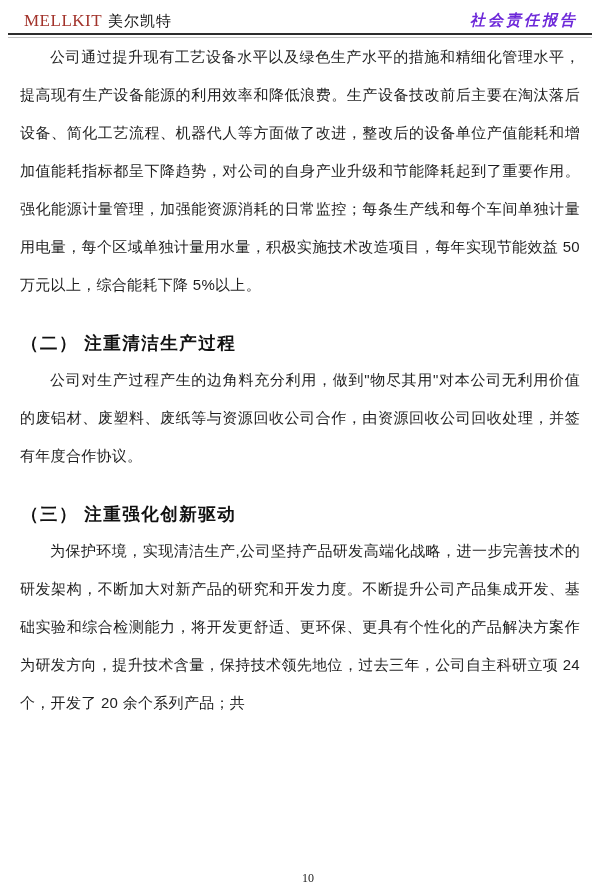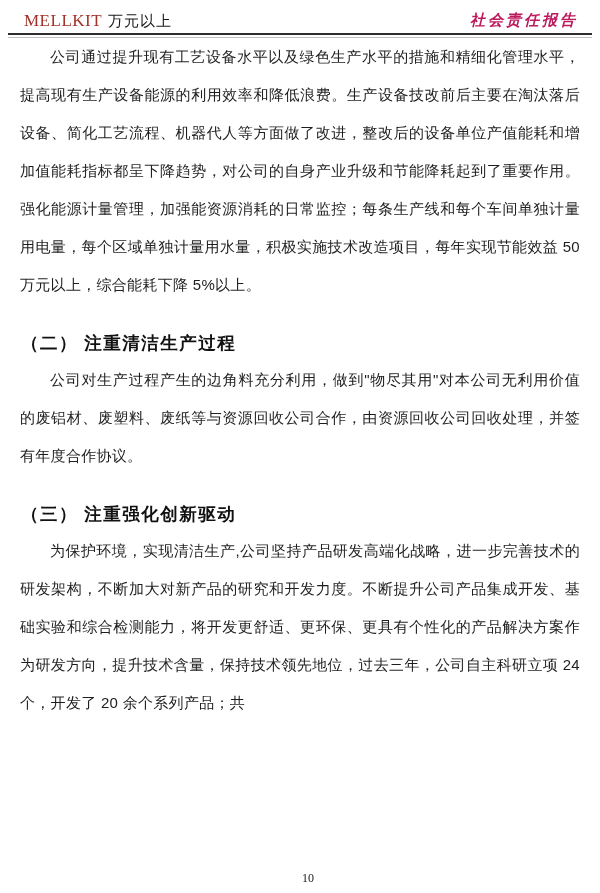--- a/index.html
+++ b/index.html
@@ -34,21 +34,21 @@
     font-family: "Liberation Serif", serif;
     font-size: 15px;
     color: #161616;
     letter-spacing: 1px;
   }
   .hdr-right {
     font-family: "DejaVu Serif", serif;
     font-style: italic;
     font-size: 15px;
     font-weight: 700;
-    color: #be185d;
+    color: #6d28d9;
     letter-spacing: 3px;
     padding-bottom: 1px;
   }
   
   .hdr-rule {
     margin: 2px 8px 0 8px;
     height: 2px;
     border-top: 2px solid #2d2d2d;
     border-bottom: 1px solid #c2c2c2;
   }
@@ -85,21 +85,21 @@
   }
 </style>
 </head>
 <body>
 
 <div class="page">
 
   <header class="hdr">
     <div class="hdr-left">
       <span class="logo-en">MELLKIT</span>
-      <span class="logo-cn">万元以上</span>
+      <span class="logo-cn">美尔凯特</span>
     </div>
     <div class="hdr-right">社会责任报告</div>
   </header>
 
   <div class="hdr-rule"></div>
 
   <main class="doc" id="doc-body">
       <p>公司通过提升现有工艺设备水平以及绿色生产水平的措施和精细化管理水平，提高现有生产设备能源的利用效率和降低浪费。生产设备技改前后主要在淘汰落后设备、简化工艺流程、机器代人等方面做了改进，整改后的设备单位产值能耗和增加值能耗指标都呈下降趋势，对公司的自身产业升级和节能降耗起到了重要作用。强化能源计量管理，加强能资源消耗的日常监控；每条生产线和每个车间单独计量用电量，每个区域单独计量用水量，积极实施技术改造项目，每年实现节能效益 50 万元以上，综合能耗下降 5%以上。</p>
       <h2 class="sec-heading">（二） 注重清洁生产过程</h2>
       <p>公司对生产过程产生的边角料充分利用，做到"物尽其用"对本公司无利用价值的废铝材、废塑料、废纸等与资源回收公司合作，由资源回收公司回收处理，并签有年度合作协议。</p>

